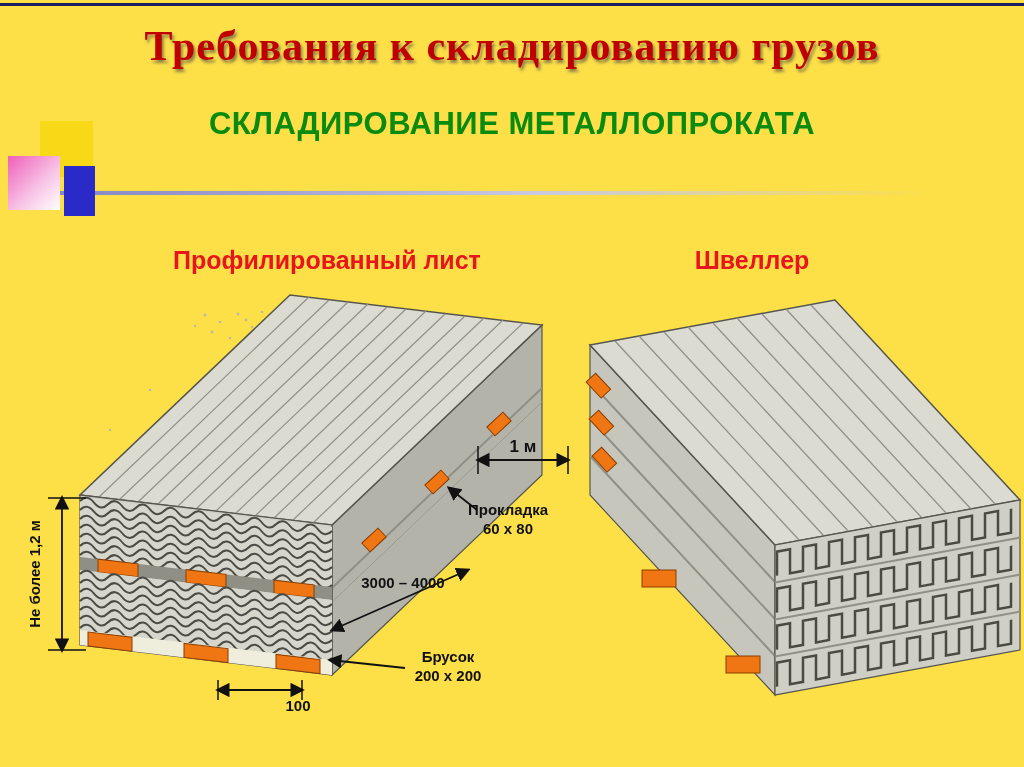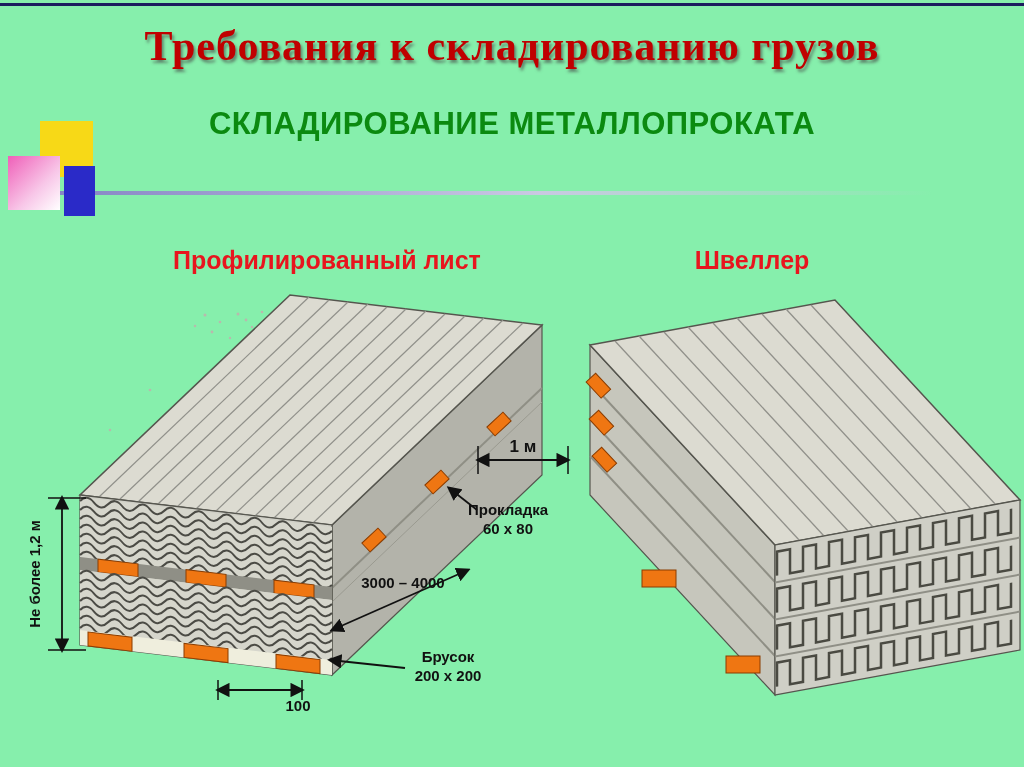--- a/index.html
+++ b/index.html
@@ -1,18 +1,18 @@
 <!DOCTYPE html>
 <html><head>
 <meta charset="utf-8">
 <style>
   html,body { margin:0; padding:0; background:#fbfbe3; }
   .slide {
     position:relative; width:1024px; height:767px;
-    background:#86efac; overflow:hidden;
+    background:#fde047; overflow:hidden;
     font-family:"Liberation Sans", sans-serif;
   }
   .top-rule {
     position:absolute; top:3px; left:0; width:1024px; height:3px;
     background:#1c1c5e;
   }
   .title {
     position:absolute; top:22px; left:0; width:1024px; text-align:center;
     font-family:"Liberation Serif", serif;
     font-size:42px; font-weight:bold; color:#c00000; letter-spacing:1px;

